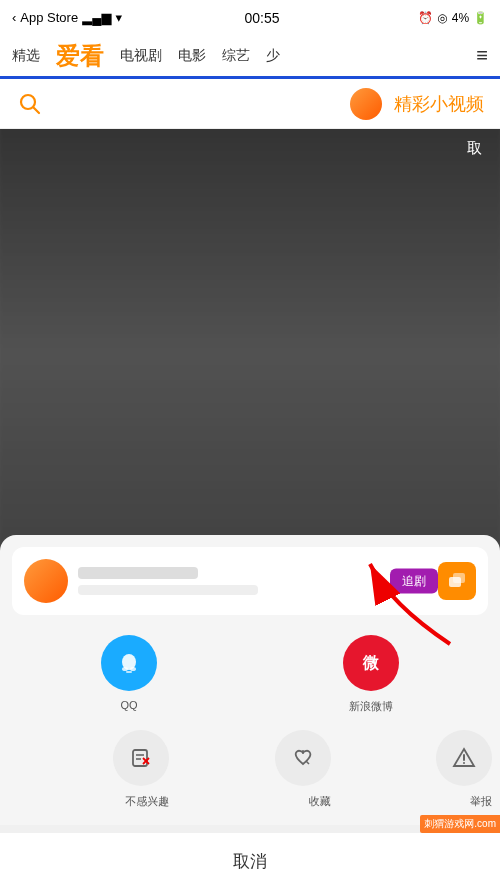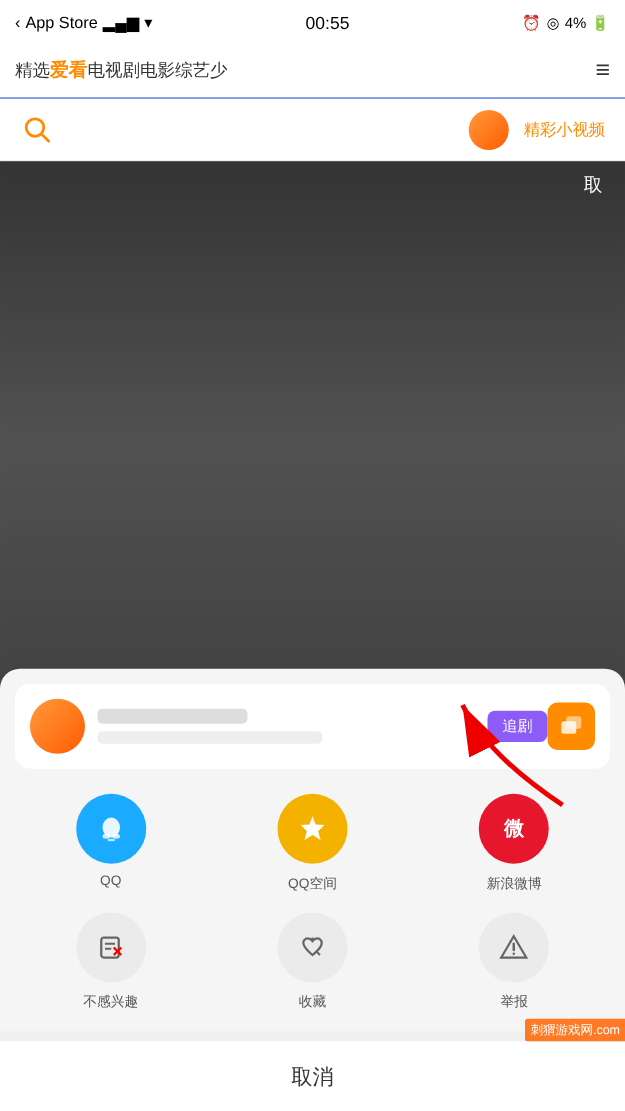--- a/index.html
+++ b/index.html
@@ -50,29 +50,30 @@
     }
 
     
     .app-header {
       width: 100%;
       height: 44px;
       background: #fff;
       display: flex;
       align-items: center;
       padding: 0 12px;
-      border-bottom: 1px solid #1d4ed8;
+      gap: 16px;
+      border-bottom: 3px solid #1d4ed8;
     }
     .nav-item {
       font-size: 14px;
       color: #333;
     }
     .nav-item.active {
       color: #ff8c00;
-      font-size: 15px;
+      font-size: 24px;
       font-weight: bold;
     }
     .nav-more {
       font-size: 20px;
       color: #333;
       margin-left: auto;
     }
 
     
     .search-bar-area {
@@ -95,21 +96,21 @@
       font-size: 20px;
     }
     .header-avatar {
       width: 32px;
       height: 32px;
       border-radius: 50%;
       background: linear-gradient(135deg, #ff9a3c, #ff5c00);
       margin-left: auto;
     }
     .header-promo {
-      font-size: 13px;
+      font-size: 18px;
       color: #ff8c00;
       font-weight: 500;
     }
 
     
     .main-content {
       width: 100%;
       height: calc(889px - 35px - 44px - 50px);
       background: #ccc;
       position: relative;
@@ -186,21 +187,21 @@
       border-radius: 4px;
       margin-bottom: 6px;
     }
     .preview-subtitle {
       width: 180px;
       height: 10px;
       background: #eee;
       border-radius: 4px;
     }
     .preview-action-btn {
-      background: #8b5cf6;
+      background: #a21caf;
       color: #fff;
       border: none;
       border-radius: 6px;
       padding: 4px 12px;
       font-size: 12px;
       position: absolute;
       right: 50px;
       top: 50%;
       transform: translateY(-50%);
     }
@@ -250,21 +251,21 @@
     .action-row {
       display: flex;
       align-items: flex-start;
       padding: 8px 8px 16px 8px;
       gap: 0;
     }
     .action-item {
       flex: 1;
       display: flex;
       flex-direction: column;
-      align-items: center;
+      align-items: flex-end;
       gap: 8px;
     }
     .action-circle {
       width: 56px;
       height: 56px;
       border-radius: 50%;
       background: #ebebeb;
       display: flex;
       align-items: center;
       justify-content: center;
@@ -388,28 +389,20 @@
           <svg width="28" height="28" viewBox="0 0 28 28" fill="none">
             <ellipse cx="14" cy="13" rx="7" ry="8" fill="white" opacity="0.9"></ellipse>
             <ellipse cx="10" cy="20" rx="3" ry="2" fill="white" opacity="0.8"></ellipse>
             <ellipse cx="18" cy="20" rx="3" ry="2" fill="white" opacity="0.8"></ellipse>
             <rect x="11" y="22" width="6" height="2" rx="1" fill="white" opacity="0.7"></rect>
           </svg>
         </div>
         <span class="share-label">QQ</span>
       </div>
 
-      <div class="share-item">
-        <div class="share-circle" style="background:#f5b100;">
-          <svg width="26" height="26" viewBox="0 0 26 26" fill="none">
-            <polygon points="13,3 15.5,9.5 22.5,10 17.5,15 19.5,22 13,18 6.5,22 8.5,15 3.5,10 10.5,9.5" fill="white"></polygon>
-          </svg>
-        </div>
-        <span class="share-label">QQ空间</span>
-      </div>
 
       <div class="share-item">
         <div class="share-circle" style="background:#e6162d;">
           <span style="font-size:16px;font-weight:bold;color:white;">微</span>
         </div>
         <span class="share-label">新浪微博</span>
       </div>
 
     </div>
 

